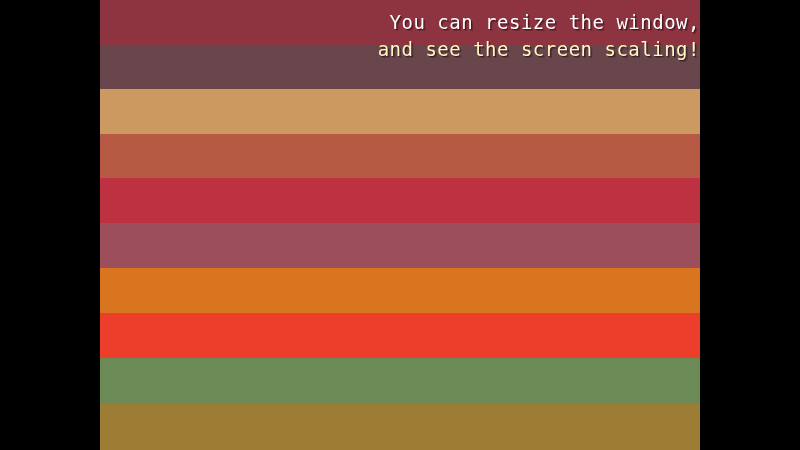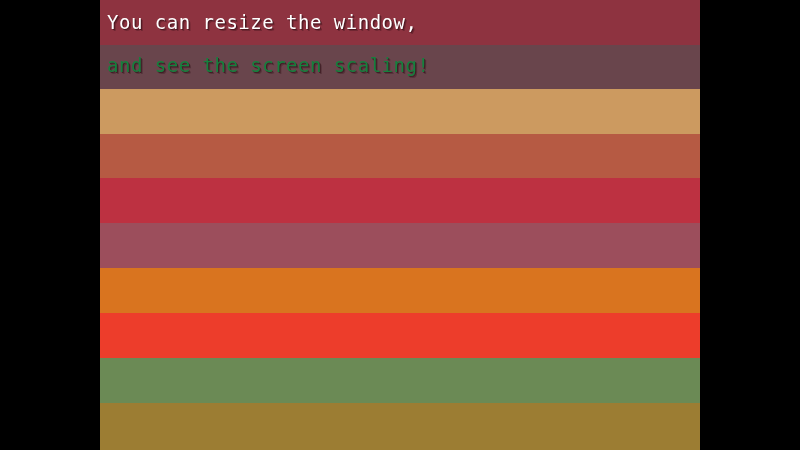--- a/index.html
+++ b/index.html
@@ -34,20 +34,21 @@
   .letterbox.right { right: 0; width: 100px; }
 
   
   #viewport {
     position: absolute;
     left: 100px;
     top: 0;
     width: 600px;
     height: 450px;
     overflow: hidden;
+    text-align: right;
   }
 
   #bands {
     position: absolute;
     inset: 0;
     display: flex;
     flex-direction: column;
   }
   .band {
     width: 100%;
@@ -99,18 +100,18 @@
         <div class="band" style="background: rgb(189, 49, 65); height: 45px;"></div>
         <div class="band" style="background: rgb(156, 78, 92); height: 45px;"></div>
         <div class="band" style="background: rgb(217, 116, 31); height: 45px;"></div>
         <div class="band" style="background: rgb(237, 61, 43); height: 45px;"></div>
         <div class="band" style="background: rgb(107, 138, 85); height: 45px;"></div>
         <div class="band" style="background: rgb(156, 125, 51); height: 47px;"></div>
       </div>
 
     <div id="text-overlay">
       <span class="text-line" style="color: rgb(255, 255, 255);">You can resize the window,</span>
-      <span class="text-line" style="color: #15803d; margin-top: 16px;">and see the screen scaling!</span>
+      <span class="text-line" style="color: #fef9c3;">and see the screen scaling!</span>
     </div>
 
   </div>
 
 </div>
 
 </body></html>

